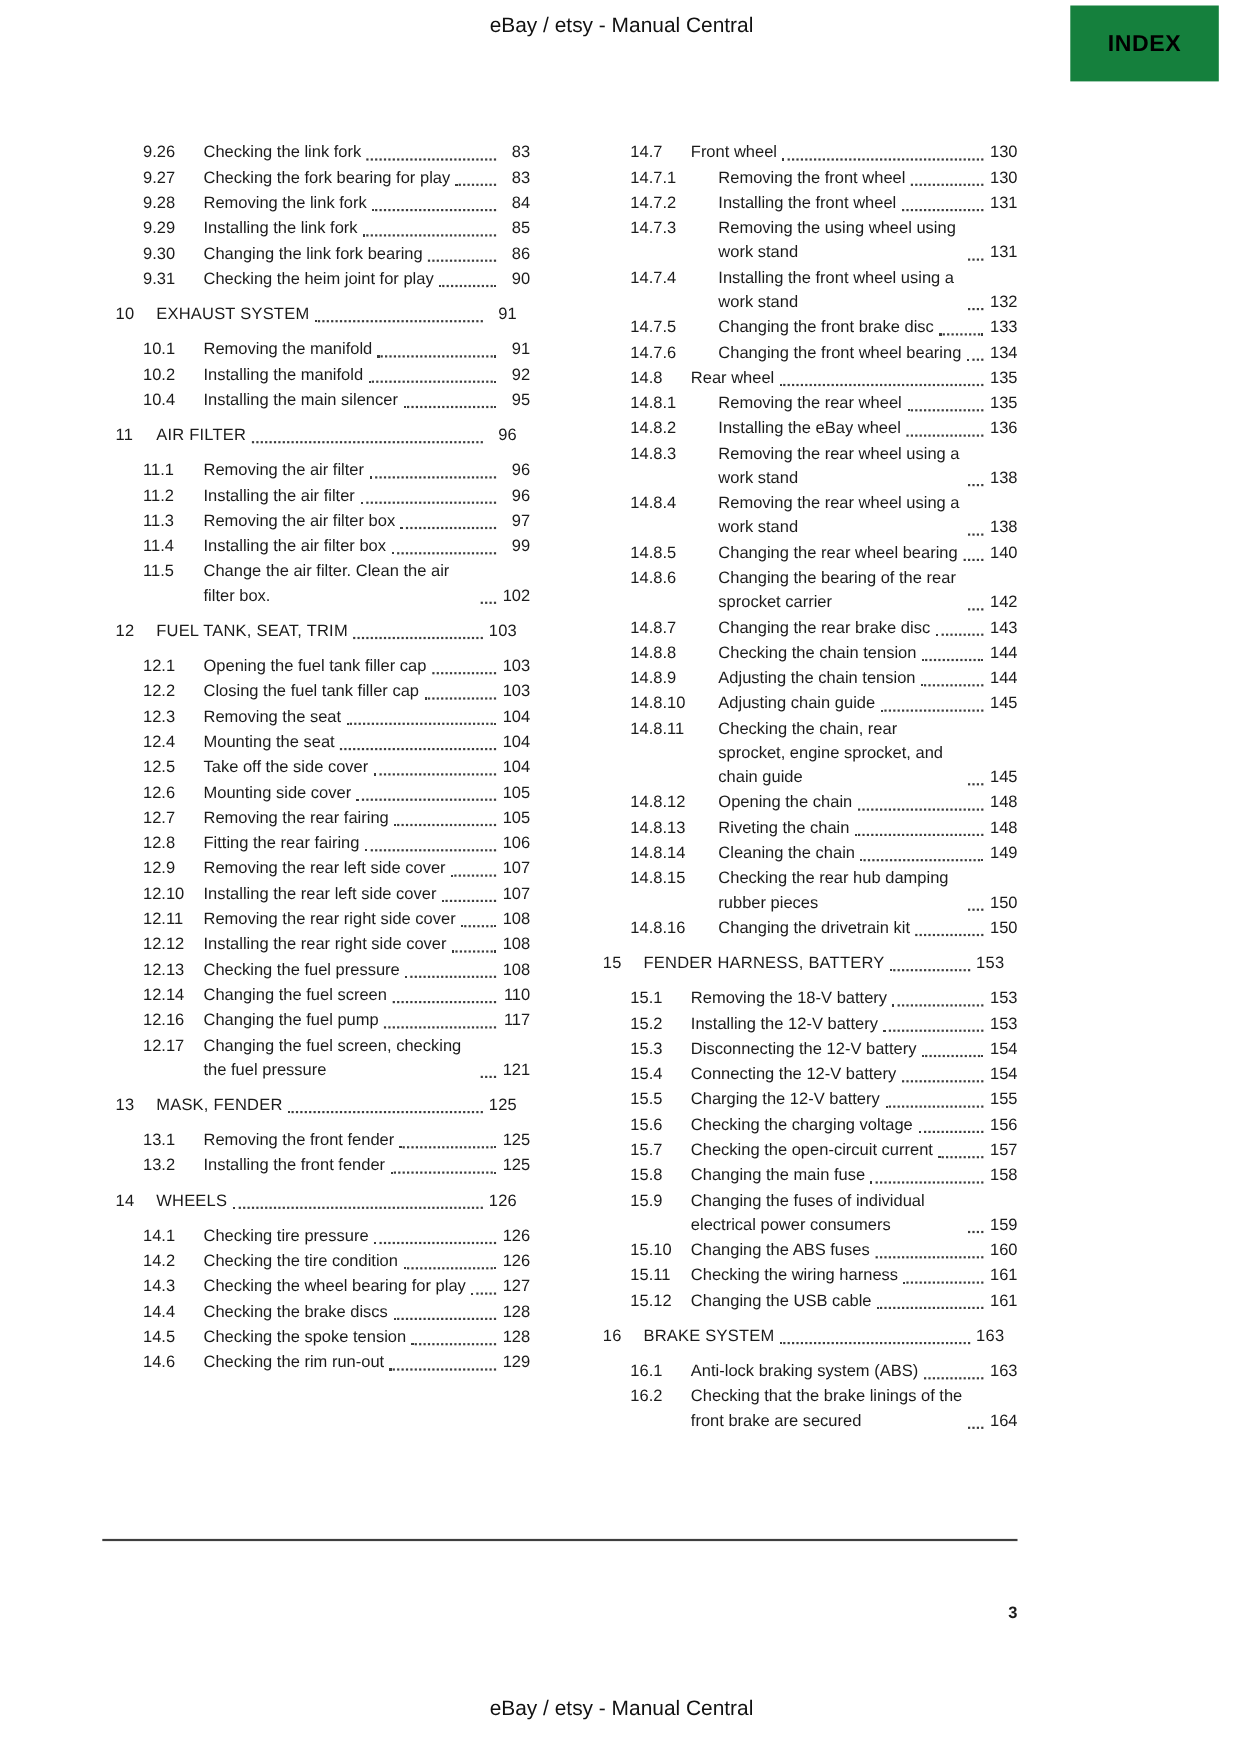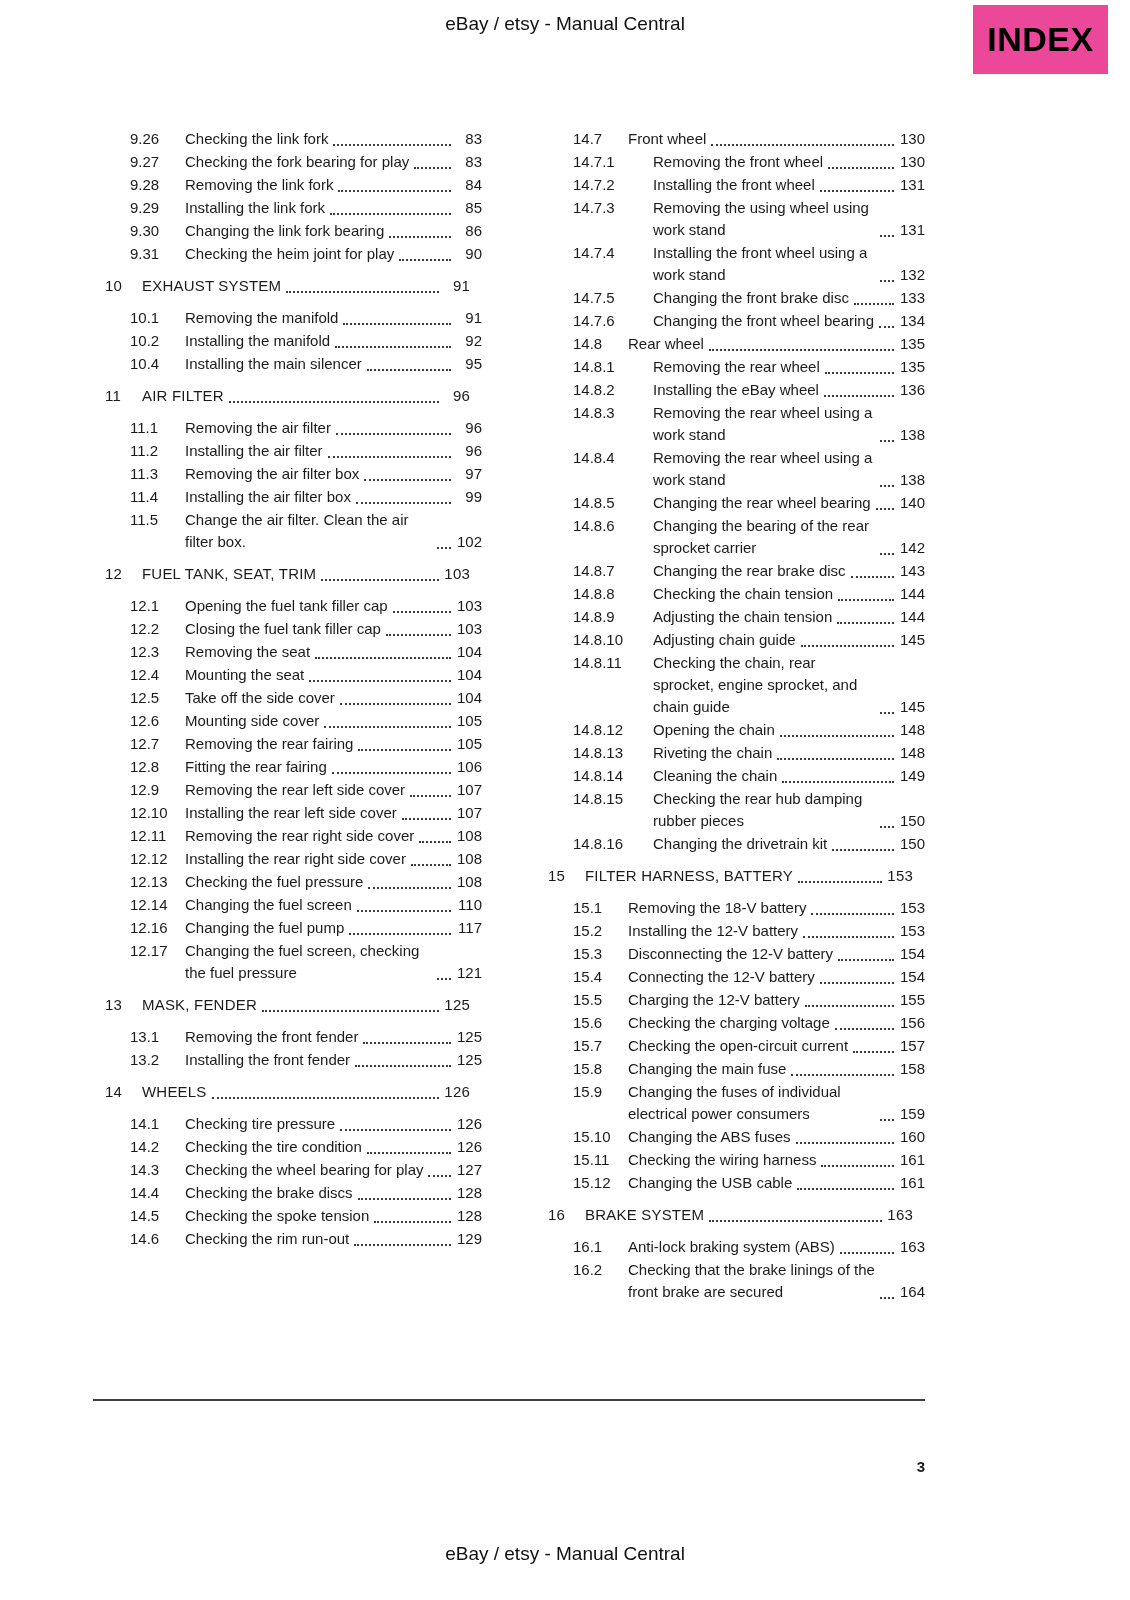--- a/index.html
+++ b/index.html
@@ -16,23 +16,23 @@
   .header-title {
     text-align: center;
     padding-top: 13px;
     font-size: 19px;
     color: #111111;
   }
   .index-tab {
     position: absolute;
     top: 5px; right: 22px;
     width: 135px; height: 69px;
-    background: #ec4899;
+    background: #15803d;
     display: flex; align-items: center; justify-content: center;
-    font-size: 34px; font-weight: bold; letter-spacing: 0.5px;
+    font-size: 21px; font-weight: bold; letter-spacing: 0.5px;
     color: #000000;
   }
   .toc {
     position: absolute;
     top: 128px; left: 93px;
     width: 832px;
     display: flex;
     gap: 54px;
   }
   .col { flex: 1 1 0; min-width: 0; }
@@ -488,21 +488,21 @@
         <span class="pg">150</span>
       </div>
       <div class="row lvl2">
         <span class="num">14.8.16</span>
         <span class="title">Changing the drivetrain kit</span>
         <span class="dots"></span>
         <span class="pg">150</span>
       </div>
       <div class="row lvl0">
         <span class="num">15</span>
-        <span class="title">FILTER HARNESS, BATTERY</span>
+        <span class="title">FENDER HARNESS, BATTERY</span>
         <span class="dots"></span>
         <span class="pg">153</span>
       </div>
       <div class="row lvl1">
         <span class="num">15.1</span>
         <span class="title">Removing the 18-V battery</span>
         <span class="dots"></span>
         <span class="pg">153</span>
       </div>
       <div class="row lvl1">

